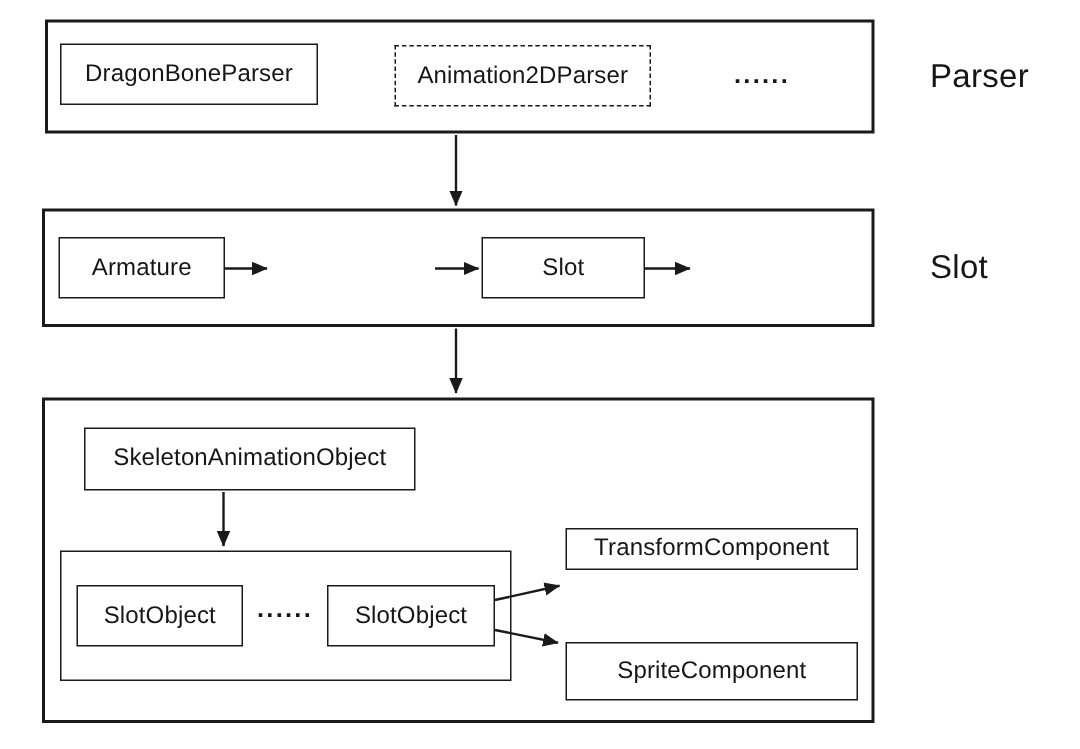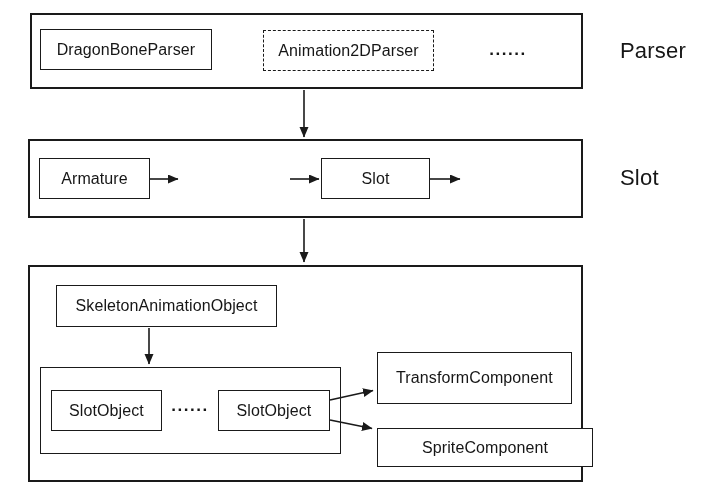--- a/index.html
+++ b/index.html
@@ -98,23 +98,23 @@
   <div class="node" style="left:40px; top:285px; width:221px; height:42px;margin-left:16px;">SkeletonAnimationObject</div>
 
   <div class="container-box" style="left:40px; top:367px; width:301px; height:87px;"></div>
 
   <div class="node" style="left:51px; top:390px; width:111px; height:41px;">SlotObject</div>
 
   <div class="dots" style="left:162px; top:392px; width:56px;">......</div>
 
   <div class="node" style="left:218px; top:390px; width:112px; height:41px;">SlotObject</div>
 
-  <div class="node" style="left:377px; top:352px; width:195px; height:52px;">TransformComponent</div>
+  <div class="node" style="left:377px; top:352px; width:195px; height:28px;">TransformComponent</div>
 
-  <div class="node" style="left:377px; top:428px; width:216px; height:39px;">SpriteComponent</div>
+  <div class="node" style="left:377px; top:428px; width:195px; height:39px;">SpriteComponent</div>
 
 
   <svg class="connectors" viewBox="0 0 720 499" xmlns="http://www.w3.org/2000/svg">
     <defs>
       <marker id="arrow" markerUnits="userSpaceOnUse" markerWidth="12" markerHeight="10" refX="10" refY="4.5" orient="auto">
         <path class="arrowhead" d="M0,0 L10.5,4.5 L0,9 Z"></path>
       </marker>
     </defs>
 
     <line x1="304" y1="90" x2="304" y2="137" marker-end="url(#arrow)"></line>

